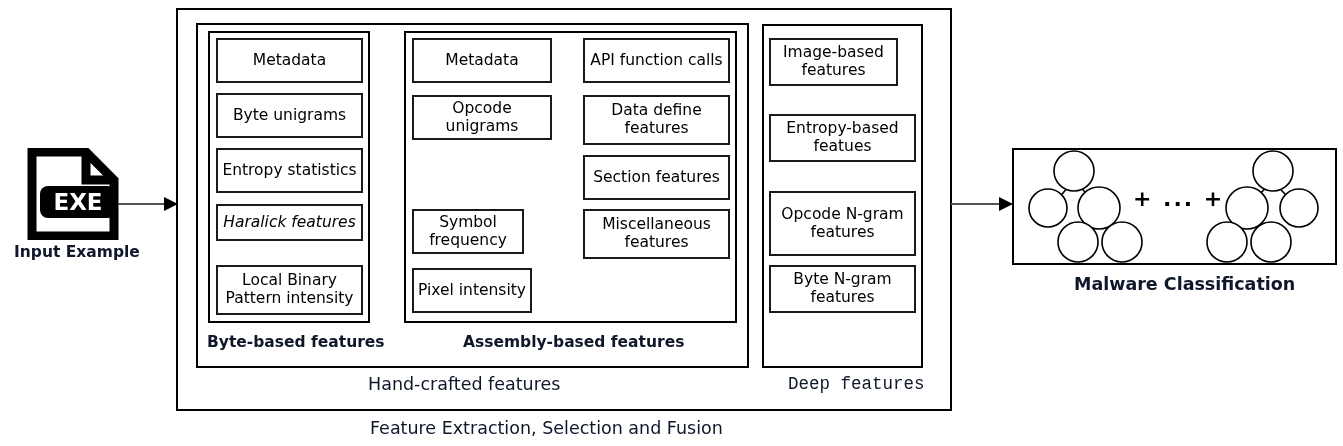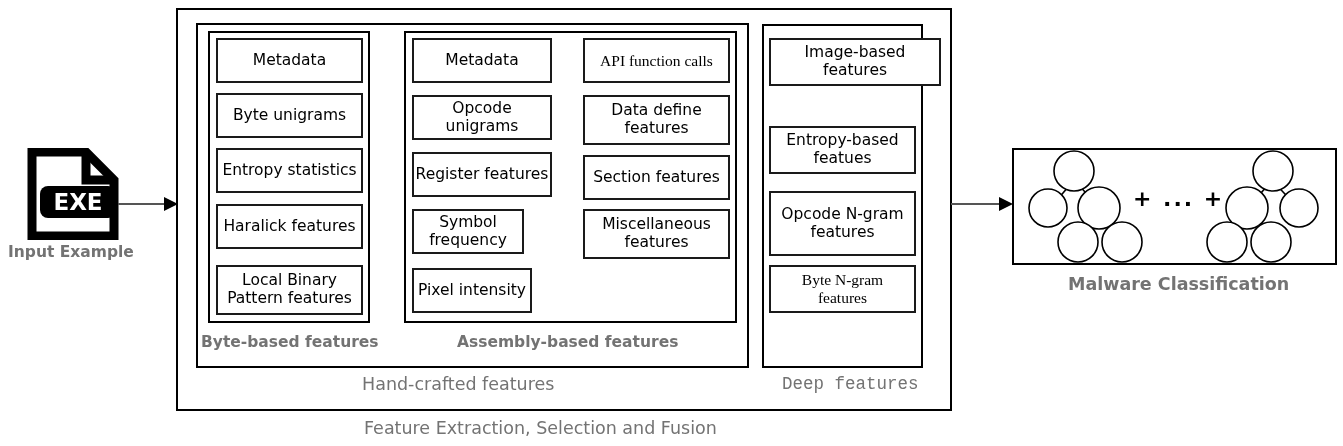--- a/index.html
+++ b/index.html
@@ -34,22 +34,23 @@
     justify-content: center;
     text-align: center;
     font-size: 15.5px;
     line-height: 1.15;
     color: #000000;
     padding: 0 0;
   }
   .lbl {
     position: absolute;
     font-size: 16px;
-    color: #737373;
+    color: #0f172a;
     white-space: nowrap;
+    margin-left: 6px;
   }
   .lbl.bold {
     font-weight: bold;
     font-size: 15.5px;
   }
   .lbl.big {
     font-size: 17.5px;
   }
   .arrow-svg {
     position: absolute;
@@ -95,50 +96,49 @@
 
   <div class="box" style="left:196px; top:23px; width:553px; height:345px;"></div>
   <div class="lbl big" style="left:362px; top:374px;">Hand-crafted features</div>
 
   <div class="box" style="left:208px; top:31px; width:162px; height:292px;"></div>
   <div class="lbl bold" style="left:201px; top:333px;">Byte-based features</div>
 
   <div class="leafbox" style="left:216px; top:38px; width:147px; height:45px;">Metadata</div>
   <div class="leafbox" style="left:216px; top:93px; width:147px; height:45px;">Byte unigrams</div>
   <div class="leafbox" style="left:216px; top:148px; width:147px; height:45px;">Entropy statistics</div>
-  <div class="leafbox" style="left:216px; top:204px; width:147px; height:45px;">Haralick features</div>
+  <div class="leafbox" style="left:216px; top:204px; width:147px; height:37px;font-style:italic;">Haralick features</div>
   <div class="leafbox" style="left:216px; top:265px; width:147px; height:50px; white-space:pre-line;">Local Binary
-Pattern features</div>
+Pattern intensity</div>
 
   <div class="box" style="left:404px; top:31px; width:333px; height:292px;"></div>
   <div class="lbl bold" style="left:457px; top:333px;">Assembly-based features</div>
 
   <div class="leafbox" style="left:412px; top:38px; width:140px; height:45px;">Metadata</div>
   <div class="leafbox" style="left:412px; top:95px; width:140px; height:45px;">Opcode unigrams</div>
-  <div class="leafbox" style="left:412px; top:152px; width:140px; height:45px;">Register features</div>
   <div class="leafbox" style="left:412px; top:209px; width:112px; height:45px;">Symbol frequency</div>
   <div class="leafbox" style="left:412px; top:268px; width:120px; height:45px;">Pixel intensity</div>
 
-  <div class="leafbox" style="left:583px; top:38px; width:147px; height:45px;font-family:Liberation Serif, serif;">API function calls</div>
+  <div class="leafbox" style="left:583px; top:38px; width:147px; height:45px;">API function calls</div>
   <div class="leafbox" style="left:583px; top:95px; width:147px; height:50px; white-space:pre-line;">Data define
 features</div>
   <div class="leafbox" style="left:583px; top:155px; width:147px; height:45px;">Section features</div>
   <div class="leafbox" style="left:583px; top:209px; width:147px; height:50px; white-space:pre-line;">Miscellaneous
 features</div>
 
   <div class="box" style="left:762px; top:24px; width:161px; height:344px;"></div>
   <div class="lbl big" style="left:782px; top:374px;font-family:Liberation Mono, monospace;">Deep features</div>
 
-  <div class="leafbox" style="left:769px; top:38px; width:172px; height:48px; white-space:pre-line;text-align:center;">Image-based
+  <div class="leafbox" style="left:769px; top:38px; width:129px; height:48px; white-space:pre-line;text-align:center;">Image-based
 features</div>
-  <div class="leafbox" style="left:769px; top:126px; width:147px; height:48px; white-space:pre-line;">Entropy-based
+  <div class="leafbox" style="left:769px; top:114px; width:147px; height:48px; white-space:pre-line;">Entropy-based
 featues</div>
   <div class="leafbox" style="left:769px; top:191px; width:147px; height:65px; white-space:pre-line;">Opcode N-gram
 features</div>
-  <div class="leafbox" style="left:769px; top:265px; width:147px; height:48px; white-space:pre-line;font-family:Liberation Serif, serif;">Byte N-gram
+  <div class="leafbox" style="left:769px; top:265px; width:147px; height:48px; white-space:pre-line;">Byte N-gram
 features</div>
 
   <svg class="arrow-svg" style="left:951px; top:193px;" width="64" height="22">
     <line x1="0" y1="11" x2="50" y2="11" stroke="#555555" stroke-width="2"></line>
     <polygon points="48,4 62,11 48,18" fill="#000000"></polygon>
   </svg>
 
   <div class="box" style="left:1012px; top:148px; width:325px; height:117px;"></div>
   <div class="lbl big" style="left:1068px; top:274px; font-weight:bold;">Malware Classification</div>
 

